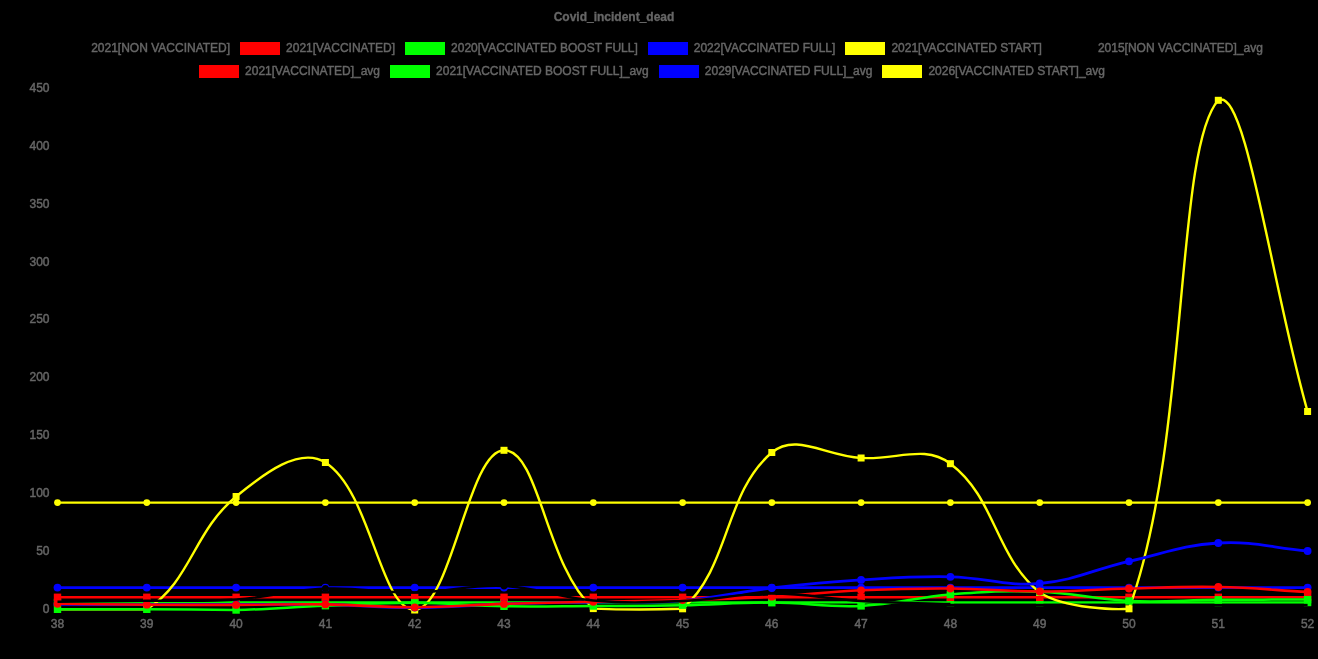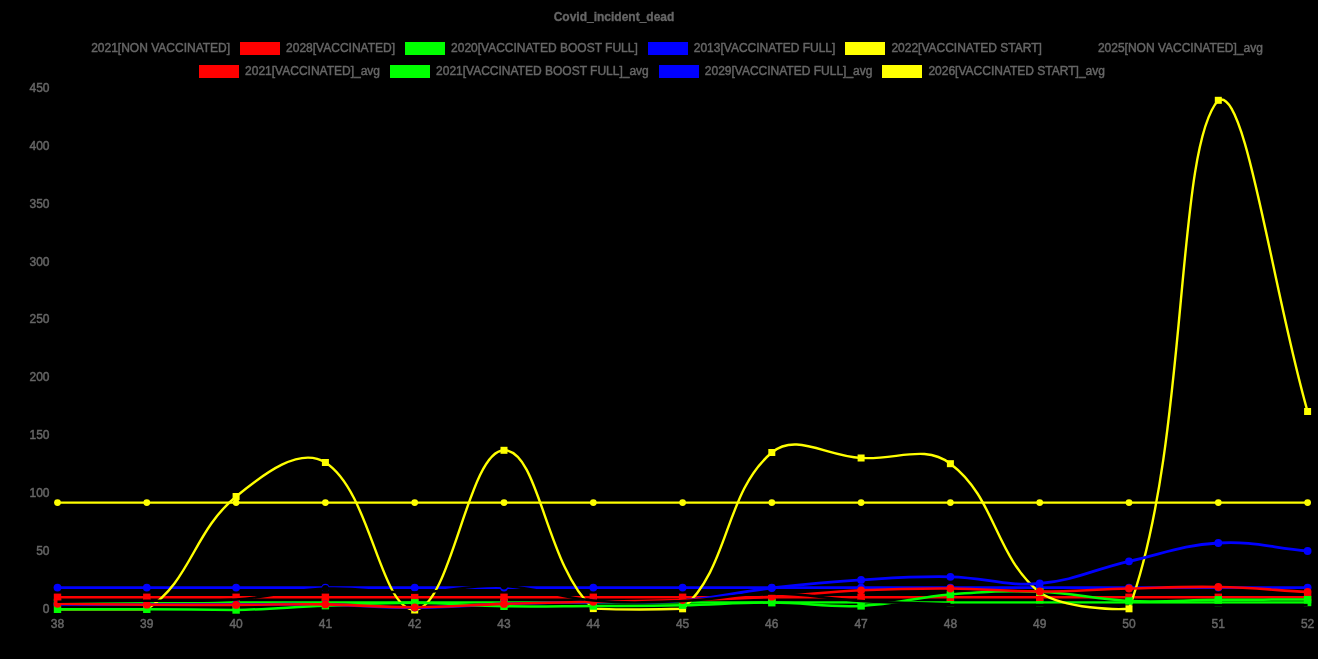--- a/index.html
+++ b/index.html
@@ -173,37 +173,37 @@
     <text x="1307.6" y="627.8" text-anchor="middle" class="tk">52</text>
   </svg>
 <div id="title">Covid_incident_dead</div>
 <div class="lrow" id="r1">
     <span class="li">
       <span class="sw" style="background:#000000"></span>
       <span class="lt">2021[NON VACCINATED]</span>
     </span>
     <span class="li">
       <span class="sw" style="background:#ff0000"></span>
-      <span class="lt">2028[VACCINATED]</span>
+      <span class="lt">2021[VACCINATED]</span>
     </span>
     <span class="li">
       <span class="sw" style="background:#00ff00"></span>
       <span class="lt">2020[VACCINATED BOOST FULL]</span>
     </span>
     <span class="li">
       <span class="sw" style="background:#0000ff"></span>
-      <span class="lt">2013[VACCINATED FULL]</span>
+      <span class="lt">2022[VACCINATED FULL]</span>
     </span>
     <span class="li">
       <span class="sw" style="background:#ffff00"></span>
-      <span class="lt">2022[VACCINATED START]</span>
+      <span class="lt">2021[VACCINATED START]</span>
     </span>
     <span class="li">
       <span class="sw" style="background:#000000"></span>
-      <span class="lt">2025[NON VACCINATED]_avg</span>
+      <span class="lt">2015[NON VACCINATED]_avg</span>
     </span>
   </div>
 <div class="lrow" id="r2">
     <span class="li">
       <span class="sw" style="background:#ff0000"></span>
       <span class="lt">2021[VACCINATED]_avg</span>
     </span>
     <span class="li">
       <span class="sw" style="background:#00ff00"></span>
       <span class="lt">2021[VACCINATED BOOST FULL]_avg</span>

